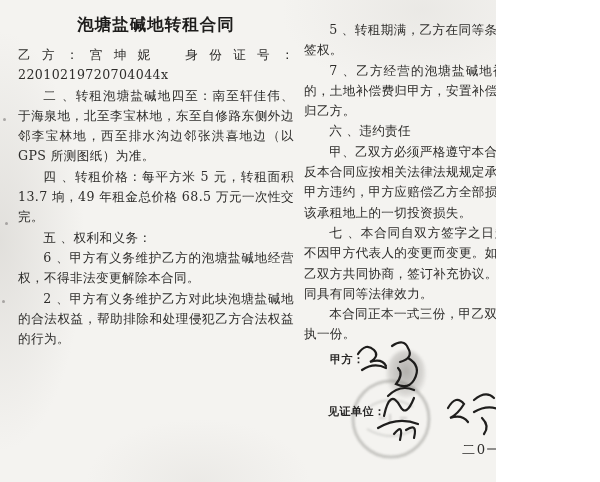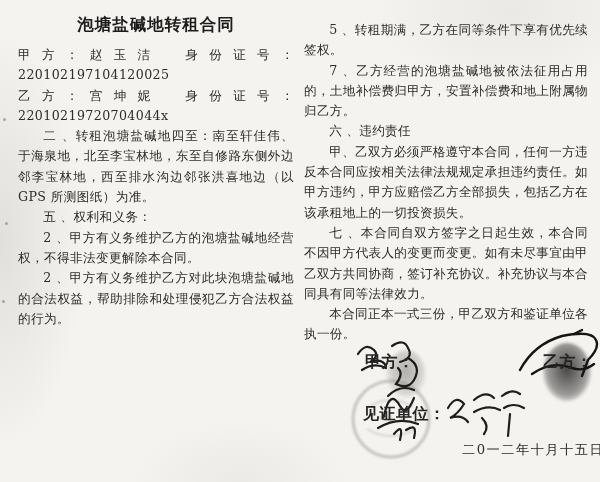--- a/index.html
+++ b/index.html
@@ -1,17 +1,17 @@
 <!DOCTYPE html>
 <html><head>
 <meta charset="utf-8">
 <style>
   html,body{margin:0;padding:0;}
   .page{
-    position:relative;width:600px;height:482px;overflow:hidden;
+    position:relative;width:496px;height:482px;overflow:hidden;
     background:#f4f3f0;
     background-image:
       radial-gradient(ellipse 120px 300px at 0% 50%, rgba(190,187,182,.35), rgba(190,187,182,0) 70%),
       radial-gradient(ellipse 200px 120px at 85% 2%, rgba(205,202,197,.25), rgba(205,202,197,0) 70%),
       radial-gradient(ellipse 160px 90px at 40% 100%, rgba(200,197,192,.2), rgba(200,197,192,0) 70%);
     font-family:"DejaVu Serif","Liberation Serif",serif;
     color:#2d2c2a;
   }
   .col{position:absolute;}
   .col-left{left:18px;top:12px;width:276px;}
@@ -22,22 +22,22 @@
   }
   p.line{
     margin:0;font-size:12.6px;line-height:20.3px;text-align:justify;
     letter-spacing:.4px;color:#2d2c2a;
   }
   .col-right p.line{letter-spacing:.3px;}
   p.indent{text-indent:2em;}
   p.tight{letter-spacing:-0.5px;}
   .sig-area{position:absolute;left:0;top:0;width:100%;height:100%;}
   .sig-label{
-    position:absolute;font-size:16px;font-weight:600;letter-spacing:.5px;
-    color:#262524;z-index:3;white-space:nowrap;margin-left:35px;
+    position:absolute;font-size:11px;font-weight:600;letter-spacing:.5px;
+    color:#262524;z-index:3;white-space:nowrap;
   }
   .lbl-party-a{left:26px;top:332px;}
   .lbl-party-b{left:204px;top:332px;}
   .lbl-witness{left:24px;top:384px;}
   .date-line{
     position:absolute;left:158px;top:421px;font-size:13.2px;letter-spacing:1.5px;
     color:#2d2c2a;z-index:3;white-space:nowrap;
   }
   .sig-svg{position:absolute;z-index:2;}
   .sig-a{left:48px;top:314px;}
@@ -61,25 +61,25 @@
 <body>
 
 <div class="page">
 
   <div class="speck" style="left:3px;top:118px;"></div>
   <div class="speck" style="left:5px;top:222px;"></div>
   <div class="speck" style="left:2px;top:300px;"></div>
 
   <div class="col col-left">
     <h1 class="title">泡塘盐碱地转租合同</h1>
-    <p class="line">甲方：赵玉洁　身份证号：220102197104120025</p>
     <p class="line">乙方：宫坤妮　身份证号：22010219720704044x</p>
     <p class="line indent">二 、转租泡塘盐碱地四至：南至轩佳伟、于海泉地，北至李宝林地，东至自修路东侧外边邻李宝林地，西至排水沟边邻张洪喜地边（以 GPS 所测图纸）为准。</p>
+    <p class="line indent">四 、转租价格：每平方米 5 元，转租面积 13.7 垧，49 年租金总价格 68.5 万元一次性交完。</p>
     <p class="line indent">五 、权利和义务：</p>
-    <p class="line indent">2 、甲方有义务维护乙方的泡塘盐碱地经营权，不得非法变更解除本合同。</p>
+    <p class="line indent">6 、甲方有义务维护乙方的泡塘盐碱地经营权，不得非法变更解除本合同。</p>
     <p class="line indent">2 、甲方有义务维护乙方对此块泡塘盐碱地的合法权益，帮助排除和处理侵犯乙方合法权益的行为。</p>
 
   </div>
 
   <div class="col col-right">
     <p class="line indent">5 、转租期满，乙方在同等条件下享有优先续签权。</p>
     <p class="line indent tight">7 、乙方经营的泡塘盐碱地被依法征用占用的，土地补偿费归甲方，安置补偿费和地上附属物归乙方。</p>
     <p class="line indent">六 、违约责任</p>
     <p class="line indent">甲、乙双方必须严格遵守本合同，任何一方违反本合同应按相关法律法规规定承担违约责任。如甲方违约，甲方应赔偿乙方全部损失，包括乙方在该承租地上的一切投资损失。</p>
     <p class="line indent">七 、本合同自双方签字之日起生效，本合同不因甲方代表人的变更而变更。如有未尽事宜由甲乙双方共同协商，签订补充协议。补充协议与本合同具有同等法律效力。</p>

